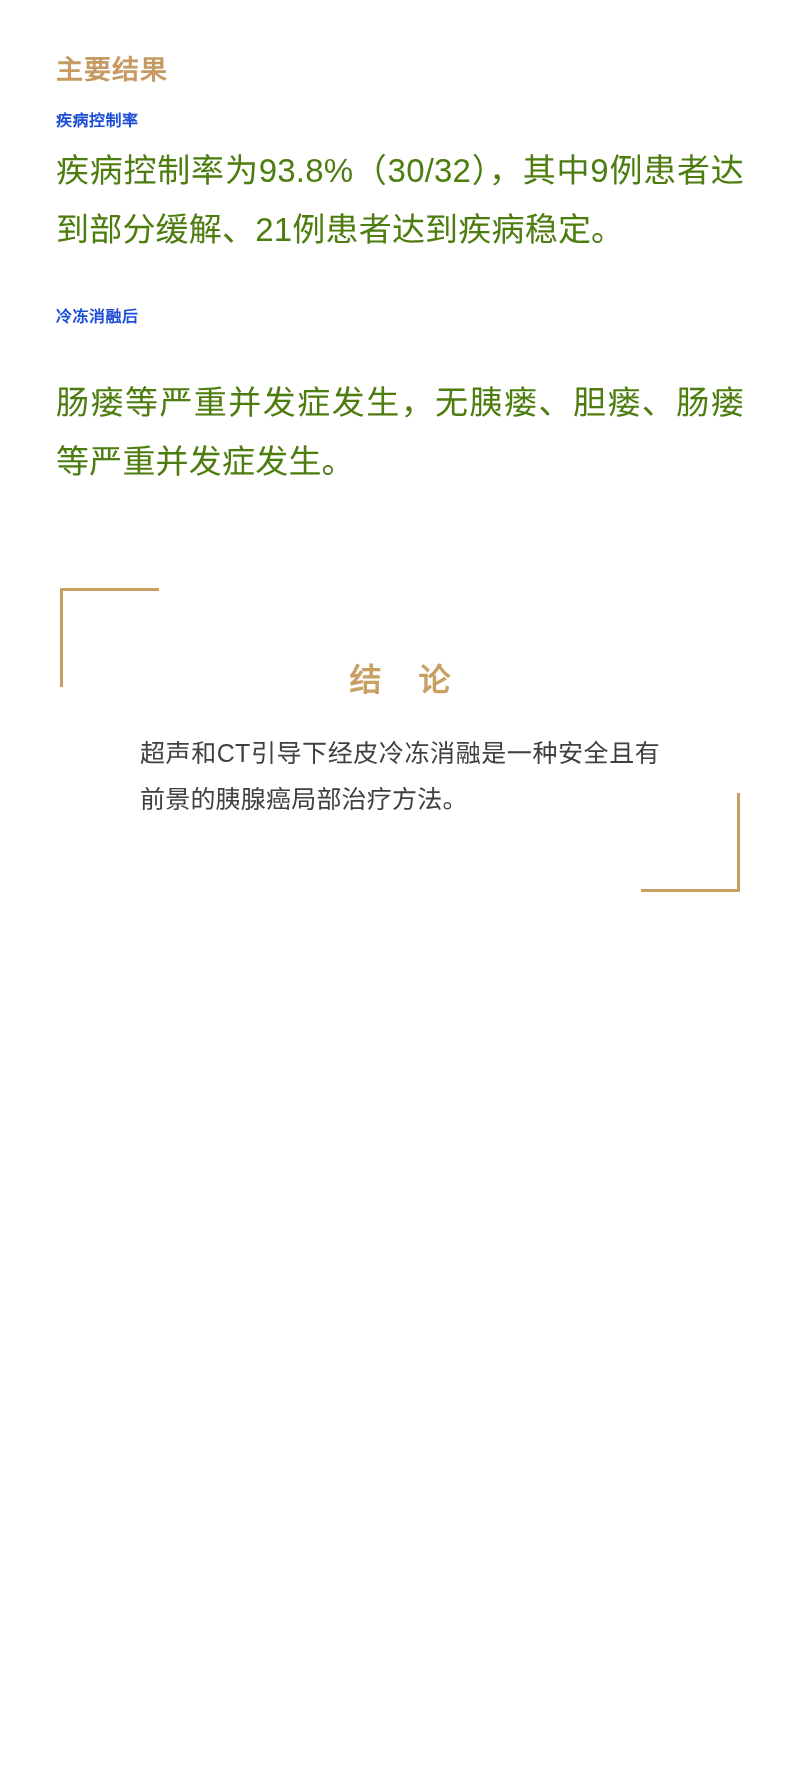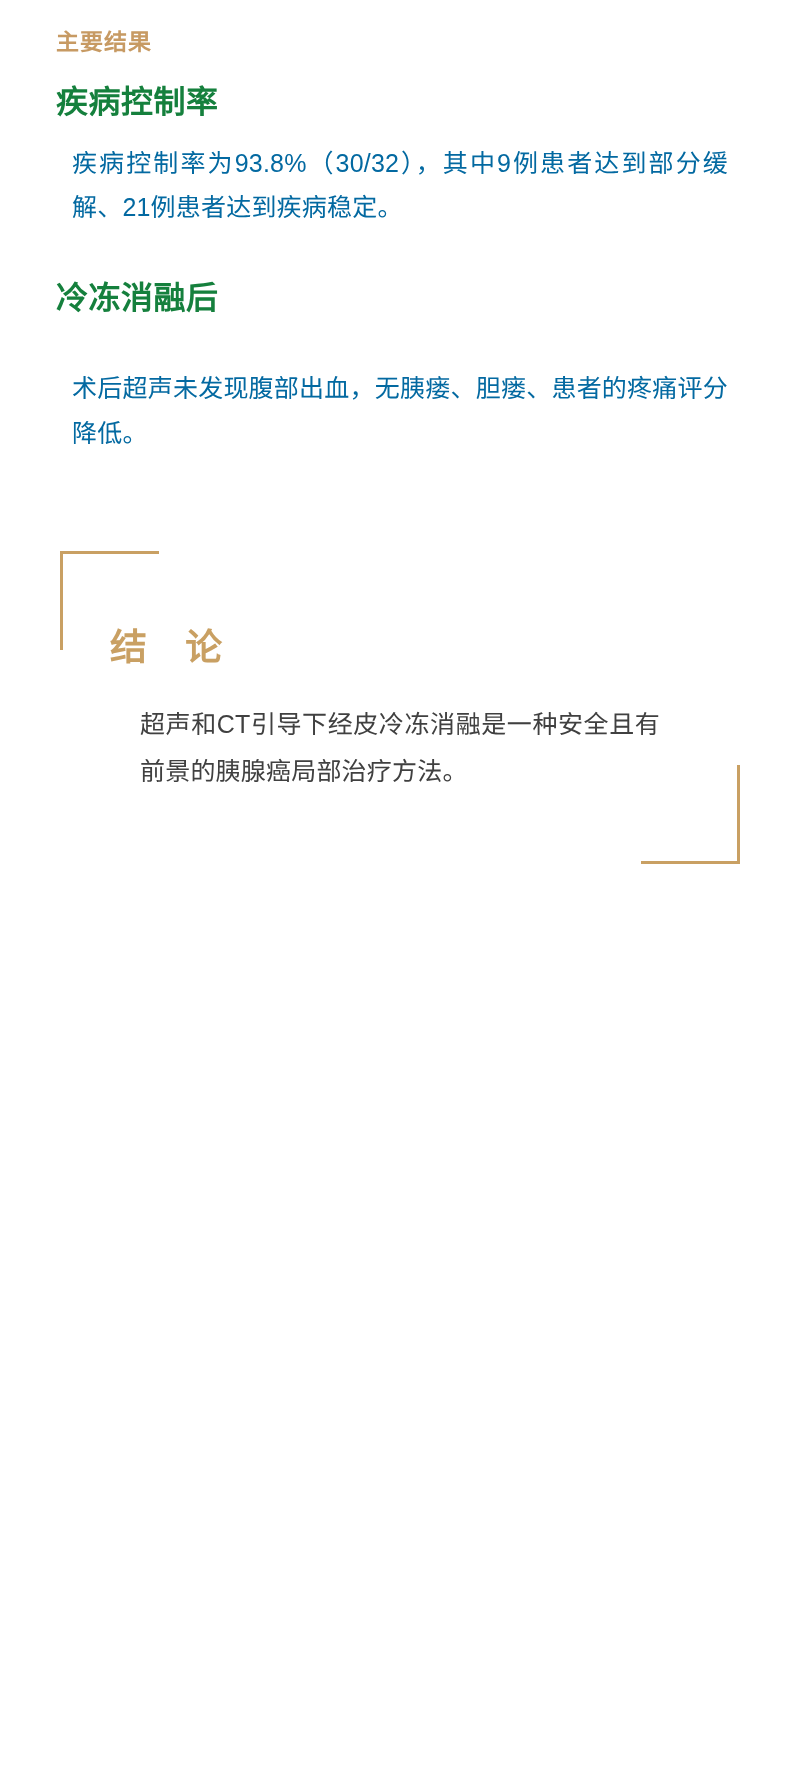--- a/index.html
+++ b/index.html
@@ -16,50 +16,50 @@
   }
   .page {
     width: 800px;
     min-height: 1778px;
     box-sizing: border-box;
     padding: 28px 56px 40px 56px;
     position: relative;
   }
 
   .section-title {
-    font-size: 23px;
+    font-size: 27px;
     font-weight: bold;
     color: #c79a63;
     letter-spacing: 1px;
-    margin: 0 0 22px 0;
+    margin: 25px 0 22px 0;
     line-height: 1.3;
   }
 
   .block {
     margin-bottom: 46px;
   }
   .block:last-of-type {
     margin-bottom: 0;
   }
 
   .block-head {
-    font-size: 32px;
+    font-size: 16px;
     font-weight: bold;
-    color: #15803d;
+    color: #1d4ed8;
     letter-spacing: 0.5px;
     margin: 0 0 10px 0;
     line-height: 1.4;
   }
 
   .block-body {
-    font-size: 25px;
+    font-size: 33px;
     line-height: 1.78;
-    color: #0369a1;
+    color: #4d7c0f;
     letter-spacing: 0.2px;
-    margin: 16px;
+    margin: 0;
     text-align: justify;
   }
 
   
   .conclusion {
     position: relative;
     margin-top: 96px;
     padding: 56px 40px 70px 40px;
     box-sizing: border-box;
   }
@@ -75,22 +75,22 @@
     border-top: 3px solid #c9a063;
     border-left: 3px solid #c9a063;
   }
   .corner-br {
     bottom: 0;
     right: 4px;
     border-bottom: 3px solid #c9a063;
     border-right: 3px solid #c9a063;
   }
   .conclusion-title {
-    text-align: left;
-    font-size: 37px;
+    text-align: center;
+    font-size: 32px;
     font-weight: bold;
     color: #c9a063;
     letter-spacing: 14px;
     text-indent: 14px;
     margin: 10px 0 30px 0;
   }
   .conclusion-text {
     font-size: 25px;
     line-height: 1.85;
     color: #404040;
@@ -111,21 +111,21 @@
     <h2 class="block-head">疾病控制率</h2>
     <p class="block-body">疾病控制率为93.8%（30/32），其中9例患者达到部分缓解、21例患者达到疾病稳定。</p>
   </div>
 
   <div class="block">
     <h2 class="block-head">冷冻消融后</h2>
   </div>
 
 
   <div class="block">
-    <p class="block-body">术后超声未发现腹部出血，无胰瘘、胆瘘、患者的疼痛评分降低。</p>
+    <p class="block-body">肠瘘等严重并发症发生，无胰瘘、胆瘘、肠瘘等严重并发症发生。</p>
   </div>
 
   <div class="conclusion">
     <span class="corner corner-tl"></span>
     <span class="corner corner-br"></span>
     <h2 class="conclusion-title">结 论</h2>
     <p class="conclusion-text">超声和CT引导下经皮冷冻消融是一种安全且有前景的胰腺癌局部治疗方法。</p>
   </div>
 
 </div>

